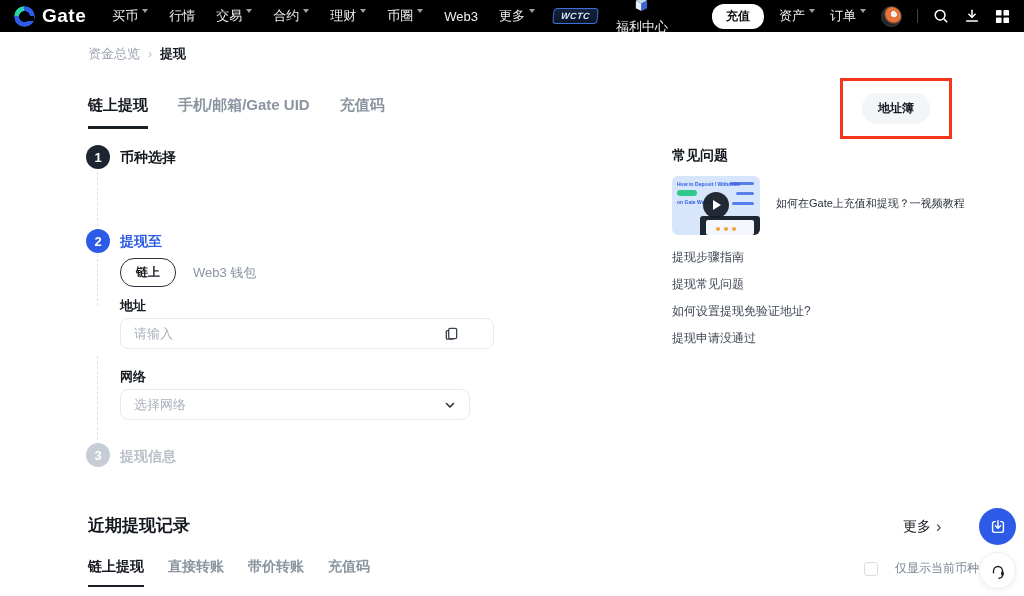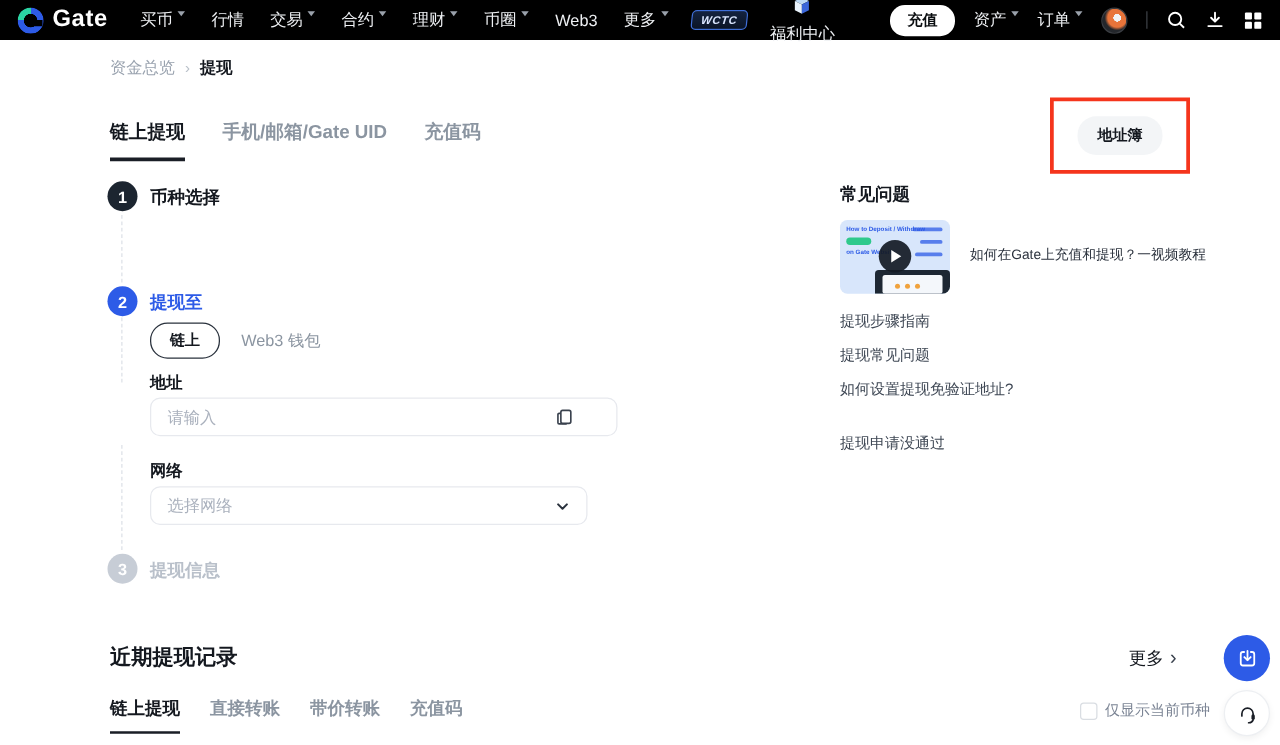--- a/index.html
+++ b/index.html
@@ -100,21 +100,21 @@
   .vt-tri { width:0; height:0; border-left:8px solid #fff; border-top:5px solid transparent; border-bottom:5px solid transparent; margin-left:2px; }
   .vcaption { position:absolute; left:776px; top:196px; font-size:11px; color:#2a313c; white-space:nowrap; }
   .faq-link { position:absolute; left:672px; font-size:12px; color:#3e4754; cursor:pointer; }
 
   
   .hist-title { position:absolute; left:88px; top:514px; font-size:17px; font-weight:700; color:#14181f; }
   .more-link { position:absolute; left:903px; top:518px; font-size:14px; color:#14181f; font-weight:500; cursor:pointer; display:flex; align-items:center; gap:5px; }
   .htabs { position:absolute; left:88px; top:558px; display:flex; gap:24px; font-size:14px; }
   .htab { color:#8b95a1; font-weight:600; padding-bottom:9px; cursor:pointer; }
   .htab.active { color:#14181f; font-weight:700; border-bottom:2.5px solid #1a1e26; }
-  .filter-row { position:absolute; left:864px; top:560px; display:flex; align-items:center; gap:6px; }
+  .filter-row { position:absolute; left:864px; top:560px; display:flex; align-items:center; gap:17px; }
   .checkbox { width:14px; height:14px; border:1px solid #d9dde2; border-radius:3px; background:#fff; cursor:pointer; }
   .filter-label { font-size:12px; color:#7b8494; }
 
   
   .fab-blue { position:absolute; left:979px; top:508px; width:37px; height:37px; border-radius:50%;
               background:#2D5BE7; display:flex; align-items:center; justify-content:center; cursor:pointer; border:none; }
   .fab-white { position:absolute; left:979px; top:552px; width:37px; height:37px; border-radius:50%;
                background:#fff; border:1px solid #edeff2; box-shadow:0 2px 6px rgba(0,0,0,.06);
                display:flex; align-items:center; justify-content:center; cursor:pointer; }
 </style>
@@ -274,21 +274,21 @@
     <span class="vt-dot" style="left:60px;"></span>
     <span class="vt-play">
         <span class="vt-tri"></span>
       </span>
   </div>
   <div class="vcaption">如何在Gate上充值和提现？一视频教程</div>
 
   <div class="faq-link" style="top:249px;">提现步骤指南</div>
   <div class="faq-link" style="top:276px;">提现常见问题</div>
   <div class="faq-link" style="top:303px;">如何设置提现免验证地址?</div>
-  <div class="faq-link" style="top:346px;font-family:Liberation Serif, serif;">提现申请没通过</div>
+  <div class="faq-link" style="top:330px;font-family:Liberation Serif, serif;">提现申请没通过</div>
 
   <div class="hist-title">近期提现记录</div>
   <div class="more-link">
     <span>更多</span>
     <span style="font-size:16px; color:#3a424e;">›</span>
   </div>
   <div class="htabs">
     <div class="htab active">链上提现</div>
     <div class="htab">直接转账</div>
     <div class="htab">带价转账</div>

